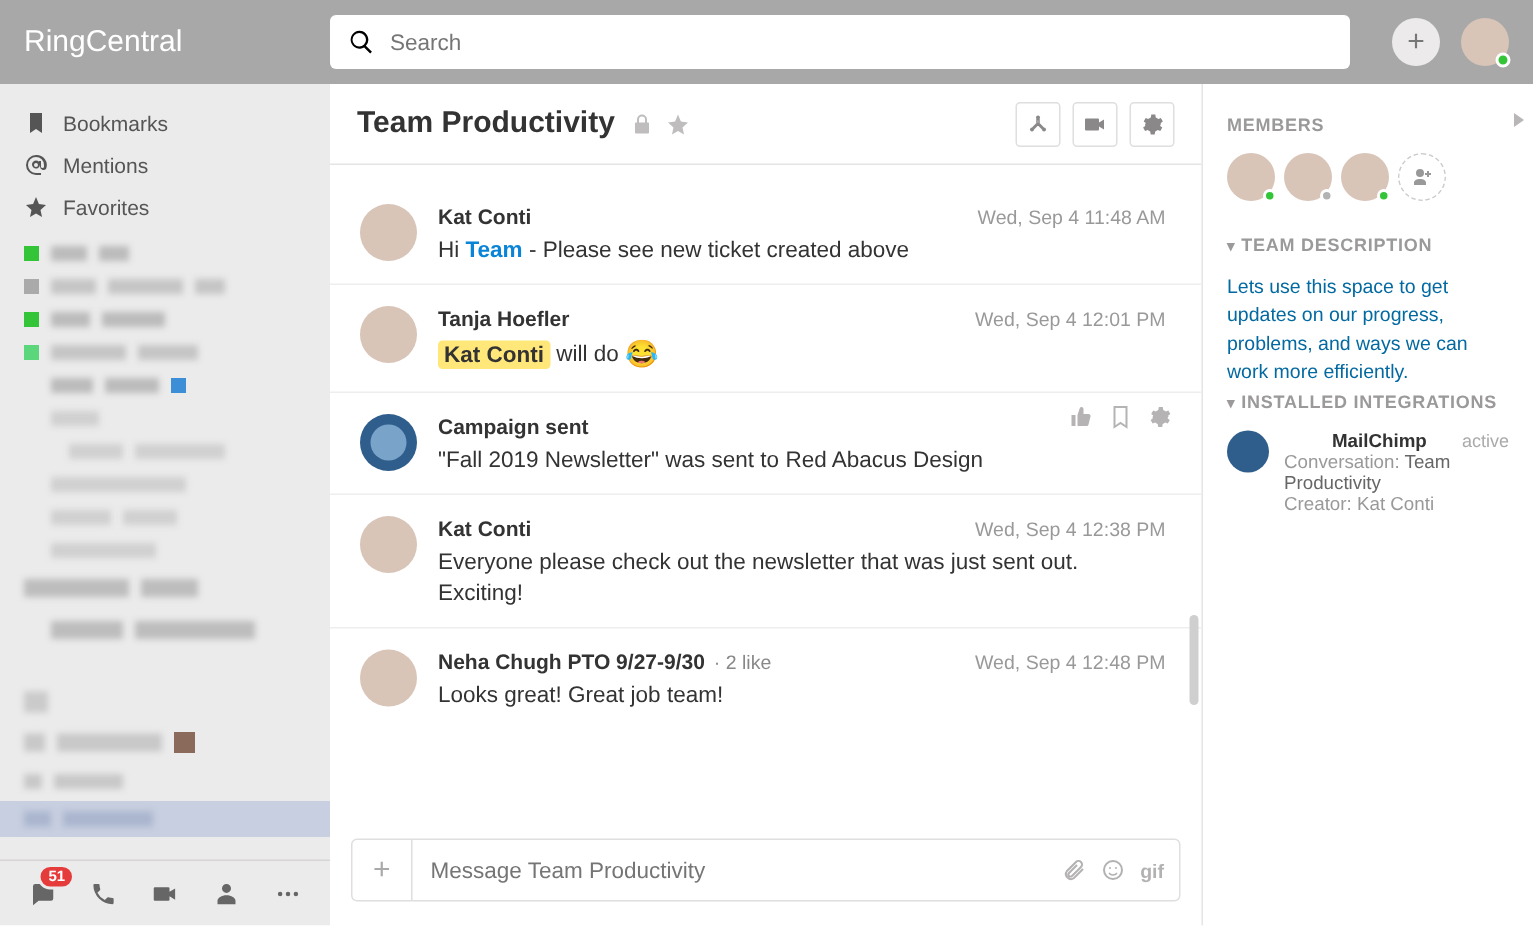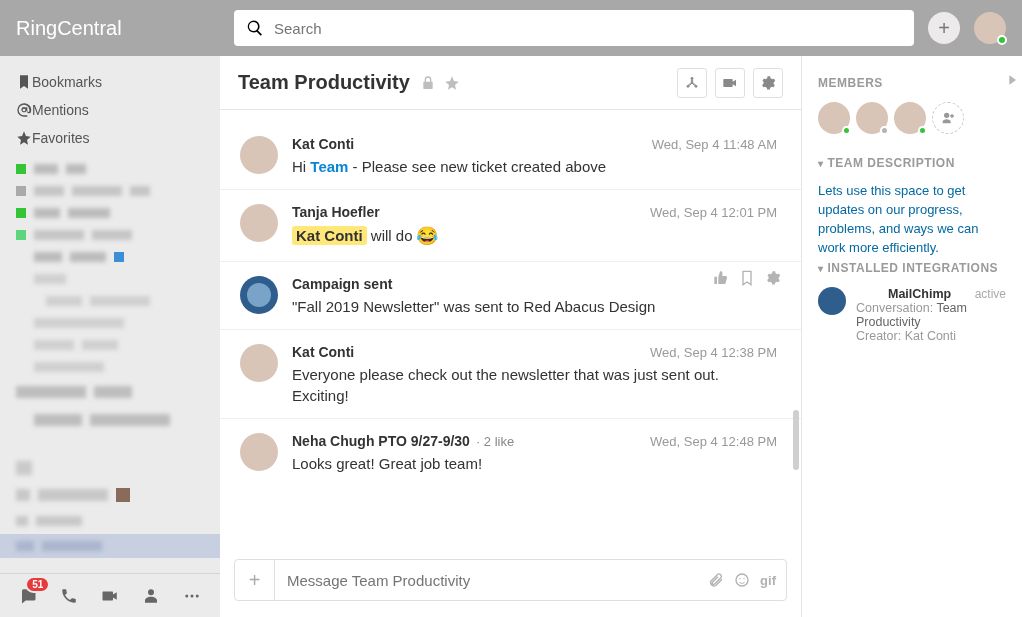--- a/index.html
+++ b/index.html
@@ -1,32 +1,32 @@
 <!DOCTYPE html>
 <html><head>
 <meta charset="utf-8">
 <style>
 * { margin: 0; padding: 0; box-sizing: border-box; font-family: -apple-system, BlinkMacSystemFont, "Segoe UI", Helvetica, Arial, sans-serif; }
 body { width: 1022px; height: 617px; display: flex; flex-direction: column; background: #fff; overflow: hidden; }
 
 .topbar { height: 56px; background: #a8a8a8; display: flex; align-items: center; padding: 0 16px 0 0; }
 .logo { color: #fff; font-size: 20px; font-weight: 400; width: 220px; padding-left: 16px; }
-.search-wrap { flex: 1; display: flex; justify-content: flex-end; }
+.search-wrap { flex: 1; display: flex; justify-content: flex-start; }
 .search { background: #fff; border-radius: 4px; height: 36px; width: 680px; display: flex; align-items: center; padding: 0 12px; }
 .search input { border: none; outline: none; font-size: 15px; flex: 1; margin-left: 10px; background: transparent; }
 .top-right { display: flex; align-items: center; gap: 14px; margin-left: 14px; }
 .plus-btn { width: 32px; height: 32px; border-radius: 50%; background: #eceaea; display: flex; align-items: center; justify-content: center; color: #777; font-size: 20px; cursor: pointer; }
 .avatar { width: 32px; height: 32px; border-radius: 50%; background: #d9c4b8; position: relative; }
 .avatar .presence { position: absolute; bottom: -1px; right: -1px; width: 10px; height: 10px; border-radius: 50%; background: #33c437; border: 2px solid #fff; }
 
 .main { flex: 1; display: flex; min-height: 0; }
 
 .sidebar { width: 220px; background: #ecebeb; display: flex; flex-direction: column; }
 .nav-items { padding-top: 12px; }
-.nav-item { display: flex; align-items: center; padding: 6px 16px; color: #555; font-size: 14px; cursor: pointer; }
+.nav-item { display: flex; align-items: center; gap: 10px; padding: 6px 16px; color: #555; font-size: 14px; cursor: pointer; }
 .nav-item svg { width: 16px; height: 16px; fill: #777; }
 .conv-list { flex: 1; padding-top: 6px; overflow: hidden; }
 .conv-row { display: flex; align-items: center; gap: 8px; padding: 4px 16px; height: 22px; }
 .sq { width: 10px; height: 10px; }
 .sq.green { background: #33c437; }
 .sq.grey { background: #aaa; }
 .blur { height: 10px; filter: blur(2px); }
 .bottom-bar { height: 44px; display: flex; align-items: center; justify-content: space-around; border-top: 1px solid #d6d4d4; padding: 0 8px; }
 .bottom-icon { color: #666; display: flex; align-items: center; justify-content: center; width: 32px; height: 32px; cursor: pointer; position: relative; }
 .badge { position: absolute; top: -4px; right: -6px; background: #e63b3b; color: #fff; font-size: 10px; font-weight: 700; border-radius: 9px; padding: 1px 5px; border: 2px solid #ecebeb; }

